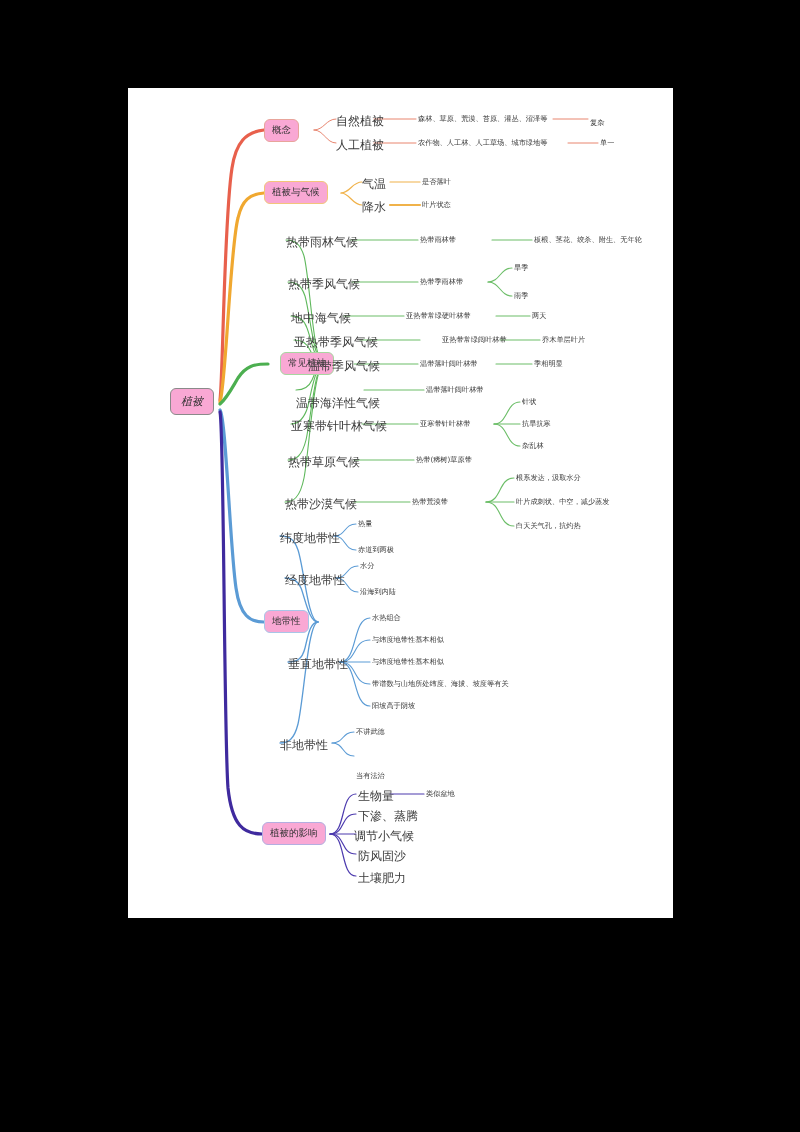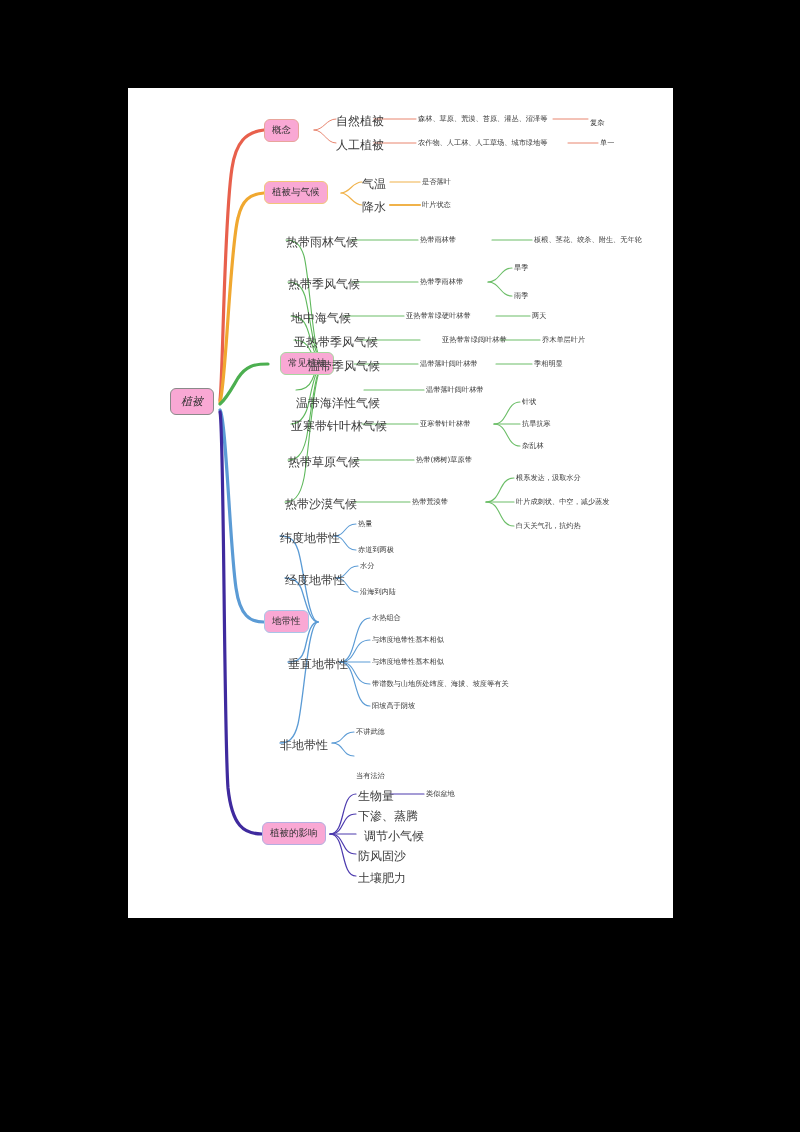--- a/index.html
+++ b/index.html
@@ -206,18 +206,18 @@
   <div class="leaf l2" style="left:244px;top:548px;">与纬度地带性基本相似</div>
   <div class="leaf l2" style="left:244px;top:570px;">与纬度地带性基本相似</div>
   <div class="leaf l2" style="left:244px;top:592px;">带谱数与山地所处纬度、海拔、坡度等有关</div>
   <div class="leaf l2" style="left:244px;top:614px;">阳坡高于阴坡</div>
 
   <div class="leaf l2" style="left:228px;top:640px;">不讲武德</div>
   <div class="leaf l2" style="left:228px;top:664px;margin-top:20px;">当有法治</div>
 
   <div class="leaf l1" style="left:230px;top:702px;">生物量</div>
   <div class="leaf l1" style="left:230px;top:722px;">下渗、蒸腾</div>
-  <div class="leaf l1" style="left:236px;top:742px;">调节小气候</div>
+  <div class="leaf l1" style="left:226px;top:742px;">调节小气候</div>
   <div class="leaf l1" style="left:230px;top:762px;">防风固沙</div>
   <div class="leaf l1" style="left:230px;top:784px;">土壤肥力</div>
   <div class="leaf l2" style="left:298px;top:702px;">类似盆地</div>
 
 </div>
 
 </body></html>

